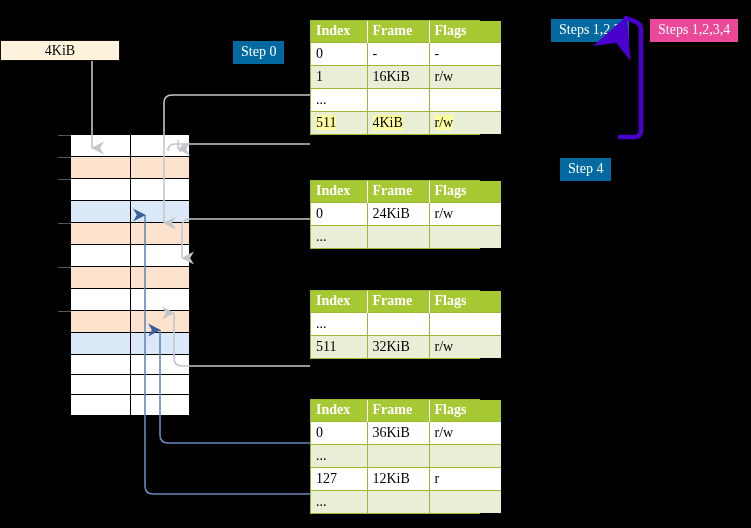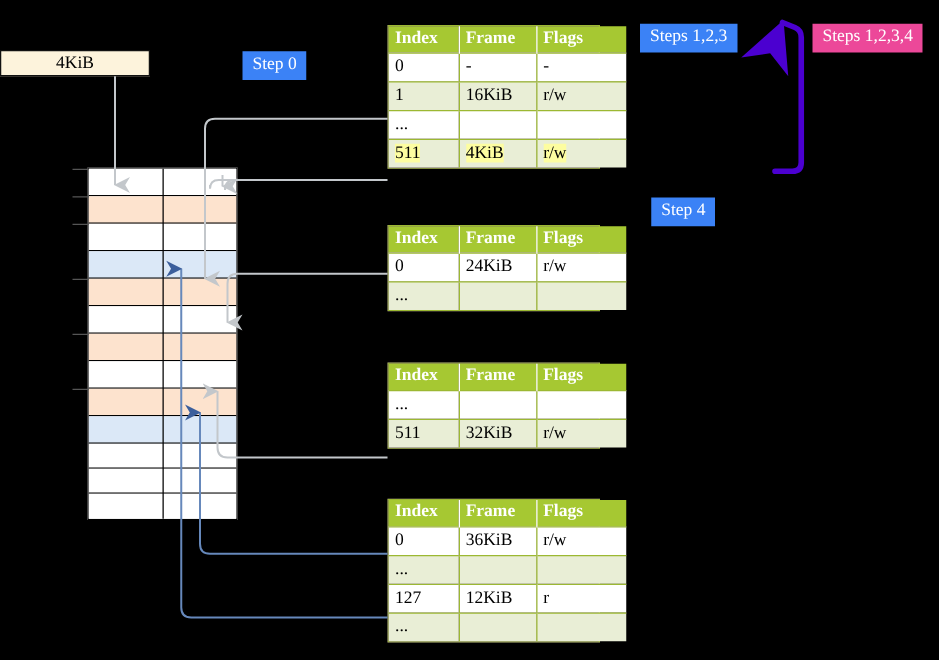--- a/index.html
+++ b/index.html
@@ -8,33 +8,33 @@
     font-family:"Liberation Serif", "DejaVu Serif", serif;
   }
   .canvas{position:absolute;left:0;top:0;width:751px;height:528px;}
 
   
   .badge{
     position:absolute;color:#ffffff;font-size:14px;line-height:1;
     padding:4px 8px 5px 8px;white-space:nowrap;
     font-family:"Liberation Serif","DejaVu Serif",serif;
   }
-  .badge.crimson{background:#3b82f6;}
+  .badge.crimson{background:#0369a1;margin-left:39px;}
   .badge.violet{background:#ec4899;}
 
   
   .kib-box{
     position:absolute;background:#fdf3dc;border:1px solid #111;
     display:flex;align-items:center;justify-content:center;
     font-size:14px;color:#000;box-sizing:border-box;
   }
 
   
   .ptable{
-    position:absolute;border-collapse:collapse;background:#4c1d95;
+    position:absolute;border-collapse:collapse;background:#737373;
     border:1px solid #9cb832;box-sizing:border-box;
   }
   .ptable table{border-collapse:collapse;width:100%;table-layout:fixed;}
   .ptable th{
     background:#a6c832;color:#ffffff;font-weight:bold;font-size:14px;
     text-align:left;padding:2px 5px;border-right:1px solid #ffffff;
     height:21px;box-sizing:border-box;
   }
   .ptable th:last-child{border-right:none;}
   .ptable td{

